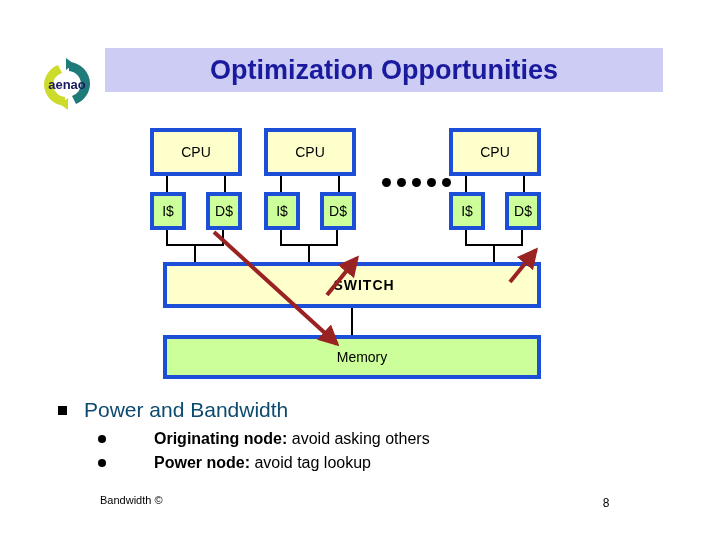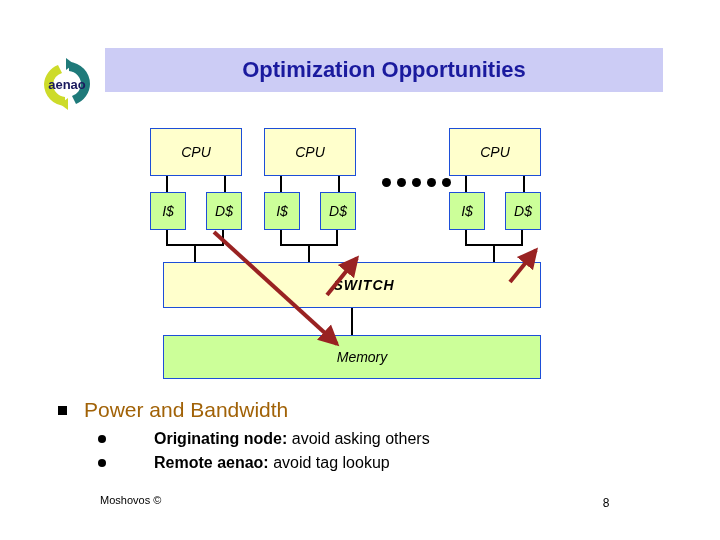--- a/index.html
+++ b/index.html
@@ -27,46 +27,45 @@
   }
   #title-text {
     position: absolute;
     left: 105px;
     top: 48px;
     width: 558px;
     height: 44px;
     line-height: 44px;
     text-align: center;
     color: #1a1a9e;
-    font-size: 22px;
+    font-size: 27px;
     font-weight: bold;
     letter-spacing: 0px;
     white-space: nowrap;
   }
 
   
   #logo {
     position: absolute;
     left: 36px;
     top: 56px;
     width: 62px;
     height: 56px;
   }
 
   
   .box {
     position: absolute;
     box-sizing: border-box;
-    border: 1px solid #1d4ed8;
+    border: 4px solid #1d4ed8;
     display: flex;
     align-items: center;
     justify-content: center;
     font-family: "Liberation Sans", sans-serif;
     color: #000000;
-    font-style: italic;
   }
   .cpu-box {
     background: #ffffcc;
     font-size: 14px;
   }
   .cache-box {
     background: #ccff99;
     font-size: 14px;
   }
   .switch-box {
@@ -119,21 +118,21 @@
   .b1-marker {
     width: 9px;
     height: 9px;
     background: #000000;
     margin-top: 8px;
     margin-right: 17px;
     flex: 0 0 auto;
   }
   .b1-text {
     font-size: 21px;
-    color: #a16207;
+    color: #0c4a6e;
     line-height: 24px;
   }
   .b2-row {
     display: flex;
     align-items: flex-start;
     margin-left: 40px;
     margin-bottom: 3px;
   }
   .b2-marker {
     width: 8px;
@@ -254,21 +253,21 @@
       <div class="b1-text">Power and Bandwidth</div>
     </div>
 
     <div class="b2-row">
       <div class="b2-marker"></div>
       <div class="b2-text"><b>Originating node:</b><span> avoid asking others</span></div>
     </div>
 
     <div class="b2-row">
       <div class="b2-marker"></div>
-      <div class="b2-text"><b>Remote aenao:</b><span> avoid tag lookup</span></div>
+      <div class="b2-text"><b>Power node:</b><span> avoid tag lookup</span></div>
     </div>
 
   </div>
 
-  <div id="footer-author">Moshovos ©</div>
+  <div id="footer-author">Bandwidth ©</div>
   <div id="footer-page">8</div>
 
 </div>
 
 </body></html>

